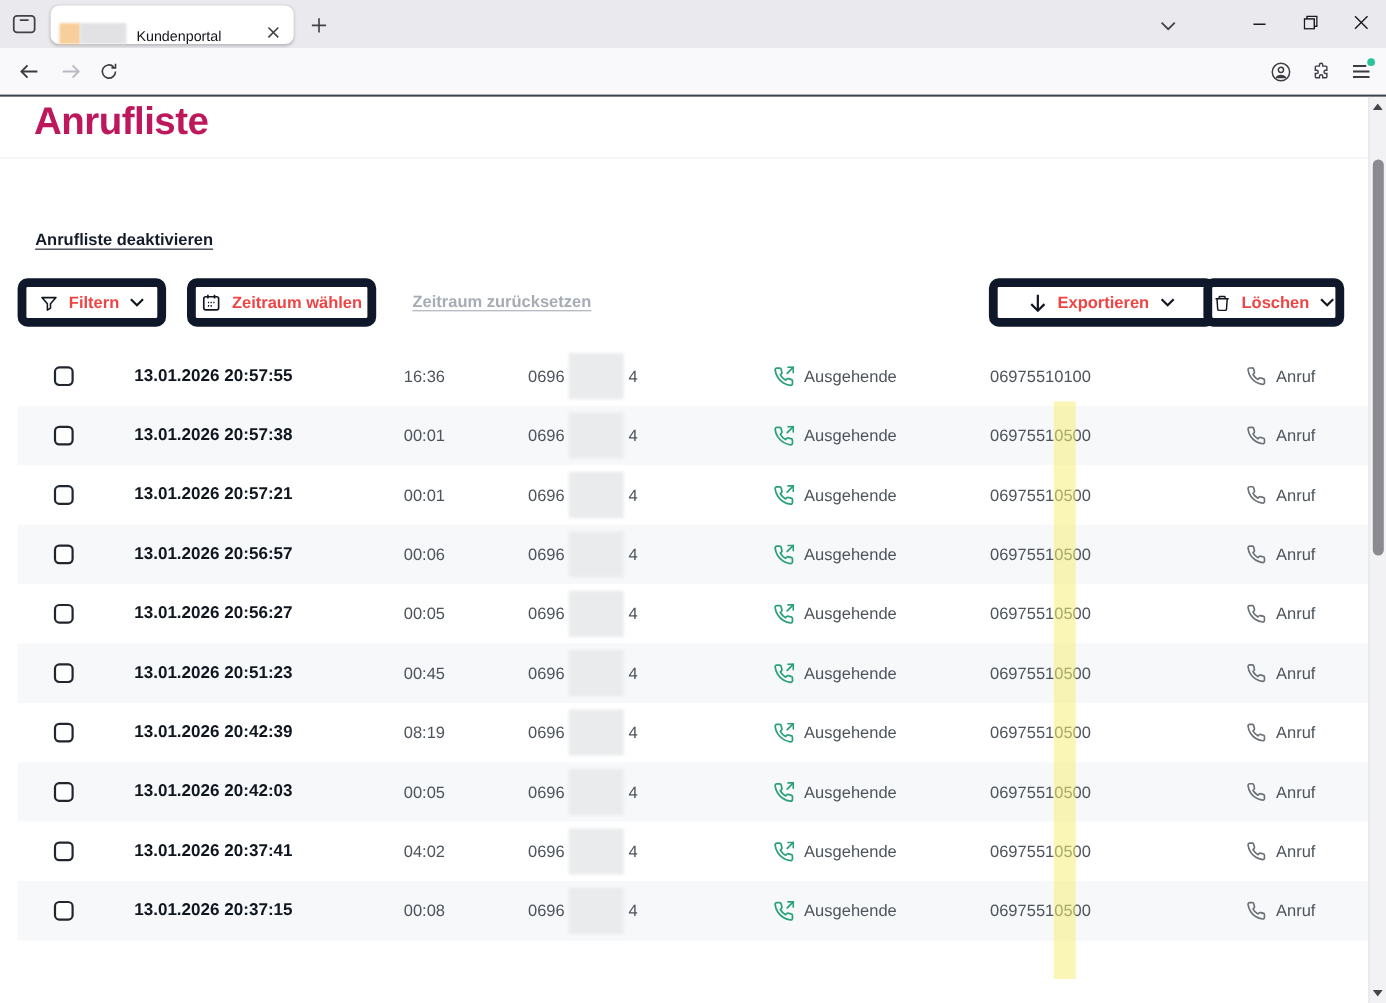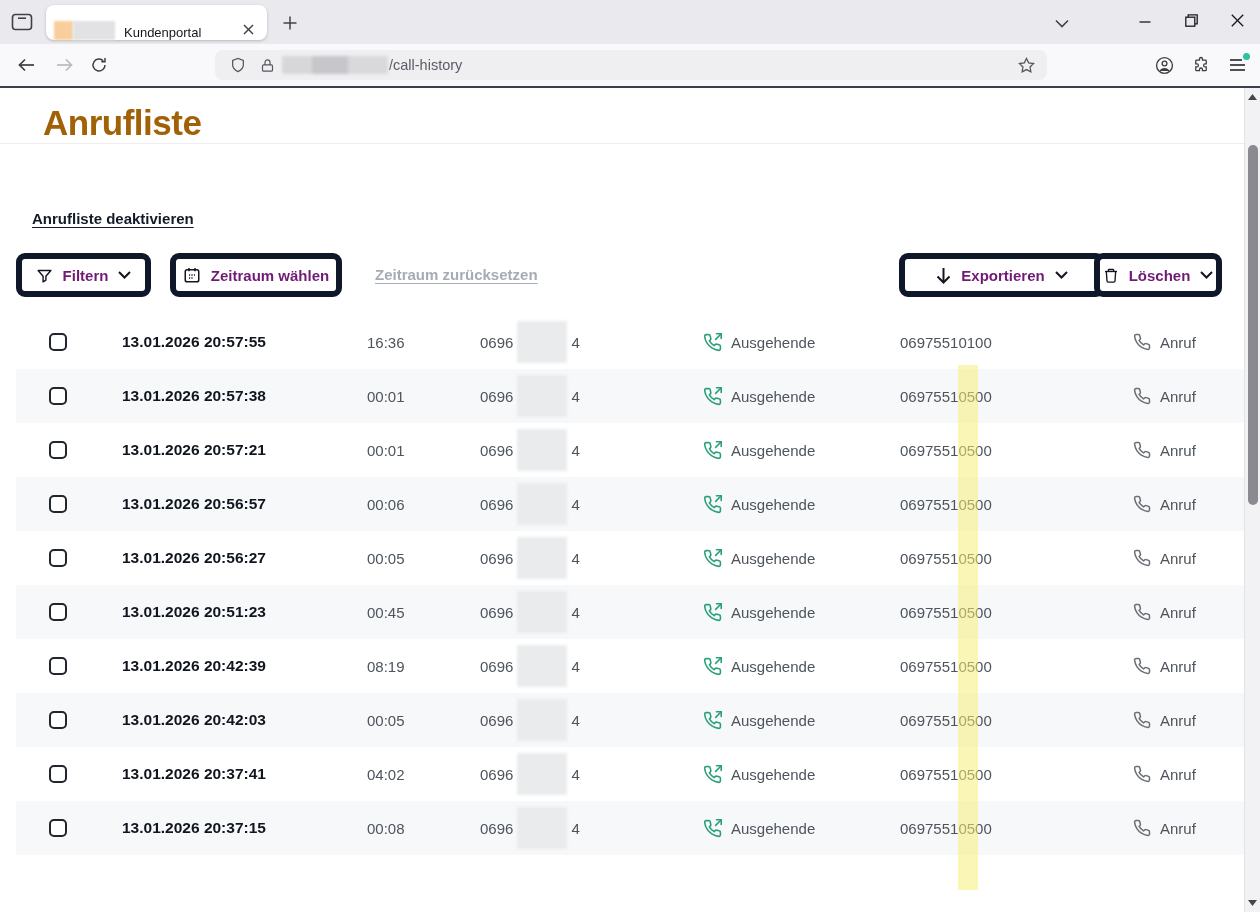--- a/index.html
+++ b/index.html
@@ -35,27 +35,27 @@
   .url-text{font-size:14.5px;color:#5b5b66;flex:1;white-space:nowrap;overflow:hidden;}
   .star-btn{flex:none;width:26px;height:26px;display:flex;align-items:center;justify-content:center;}
   .tb-right-btn{position:absolute;top:8px;width:30px;height:26px;display:flex;align-items:center;justify-content:center;}
   .tb-account{left:1149px;} .tb-ext{left:1186px;} .tb-menu{left:1222px;}
   .menu-dot{position:absolute;right:2px;top:1px;width:7px;height:7px;border-radius:50%;background:#2bc29c;}
 
   .chrome-border{position:absolute;top:86px;left:0;width:1260px;height:2px;background:#3b424c;}
 
   
   .page{position:absolute;top:88px;left:0;width:1244px;height:824px;background:#fff;}
-  .page-title{position:absolute;left:31px;top:3px;font-size:35px;font-weight:800;letter-spacing:-.5px;color:#a16207;margin:12px;}
+  .page-title{position:absolute;left:31px;top:3px;font-size:35px;font-weight:800;letter-spacing:-.5px;color:#be185d;margin:0;}
   .head-divider{position:absolute;top:55px;left:0;width:1244px;height:1px;background:#ededef;}
   .deactivate-link{position:absolute;left:32px;top:122px;font-size:15px;font-weight:700;color:#141b28;text-decoration:underline;text-underline-offset:3px;}
 
-  .btn{position:absolute;top:165px;height:44px;background:#fff;border:6px solid #0f172a;border-radius:9px;
+  .btn{position:absolute;top:165px;height:44px;background:#fff;border:8px solid #0f172a;border-radius:9px;
        display:flex;align-items:center;justify-content:center;gap:10px;box-sizing:border-box;
-       font-size:15px;font-weight:700;color:#701a75;cursor:pointer;}
+       font-size:15px;font-weight:700;color:#ef4444;cursor:pointer;}
   .btn-filter{left:16px;width:135px;}
   .btn-range{left:170px;width:172px;}
   .btn-export{left:899px;width:206px;}
   .btn-delete{left:1094px;width:128px;}
   .reset-link{position:absolute;left:375px;top:165px;height:44px;line-height:44px;font-size:15px;font-weight:600;
               color:#a6acb4;text-decoration:underline;text-underline-offset:3px;}
 
   
   .table{position:absolute;left:16px;top:227px;width:1228px;}
   .thead,.trow{display:grid;grid-template-columns:106px 245px 113px 223px 197px 233px 111px;align-items:center;}
@@ -150,40 +150,20 @@
         <polyline points="10,1.5 15.5,7 10,12.5"></polyline>
     </svg>
   </div>
   <div class="nav-btn nav-reload">
     <svg width="16" height="16" viewBox="0 0 24 24" fill="none" stroke="#3c3c43" stroke-width="2.2">
       <path d="M21 12a9 9 0 1 1-2.64-6.36"></path>
         <polyline points="21,1.5 21,7 15.5,7" fill="none"></polyline>
     </svg>
   </div>
 
-  <div class="urlbar">
-    <span class="icn">
-      <svg width="16" height="18" viewBox="0 0 24 24" fill="none" stroke="#55555f" stroke-width="1.9">
-        <path d="M12 22s8-4 8-10V5l-8-3-8 3v7c0 6 8 10 8 10z"></path>
-      </svg>
-    </span>
-    <span class="icn">
-      <svg width="15" height="17" viewBox="0 0 24 24" fill="none" stroke="#55555f" stroke-width="1.9">
-        <rect x="4" y="11" width="16" height="10" rx="2"></rect>
-          <path d="M8 11V7a4 4 0 0 1 8 0v4"></path>
-      </svg>
-    </span>
-    <span class="url-blur"></span>
-    <span class="url-text">/call-history</span>
-    <span class="star-btn">
-      <svg width="17" height="17" viewBox="0 0 24 24" fill="none" stroke="#55555f" stroke-width="1.8">
-        <polygon points="12 2 15.09 8.26 22 9.27 17 14.14 18.18 21.02 12 17.77 5.82 21.02 7 14.14 2 9.27 8.91 8.26 12 2"></polygon>
-      </svg>
-    </span>
-  </div>
 
   <div class="tb-right-btn tb-account">
     <svg width="19" height="19" viewBox="0 0 24 24" fill="none" stroke="#3c3c43" stroke-width="1.7">
       <circle cx="12" cy="12" r="10"></circle>
         <circle cx="12" cy="9.5" r="3"></circle>
         <path d="M5.5 19a7.5 7.5 0 0 1 13 0" fill="#3c3c43" stroke="none"></path>
     </svg>
   </div>
   <div class="tb-right-btn tb-ext">
     <svg width="18" height="18" viewBox="0 0 24 24" fill="none" stroke="#3c3c43" stroke-width="1.7">

